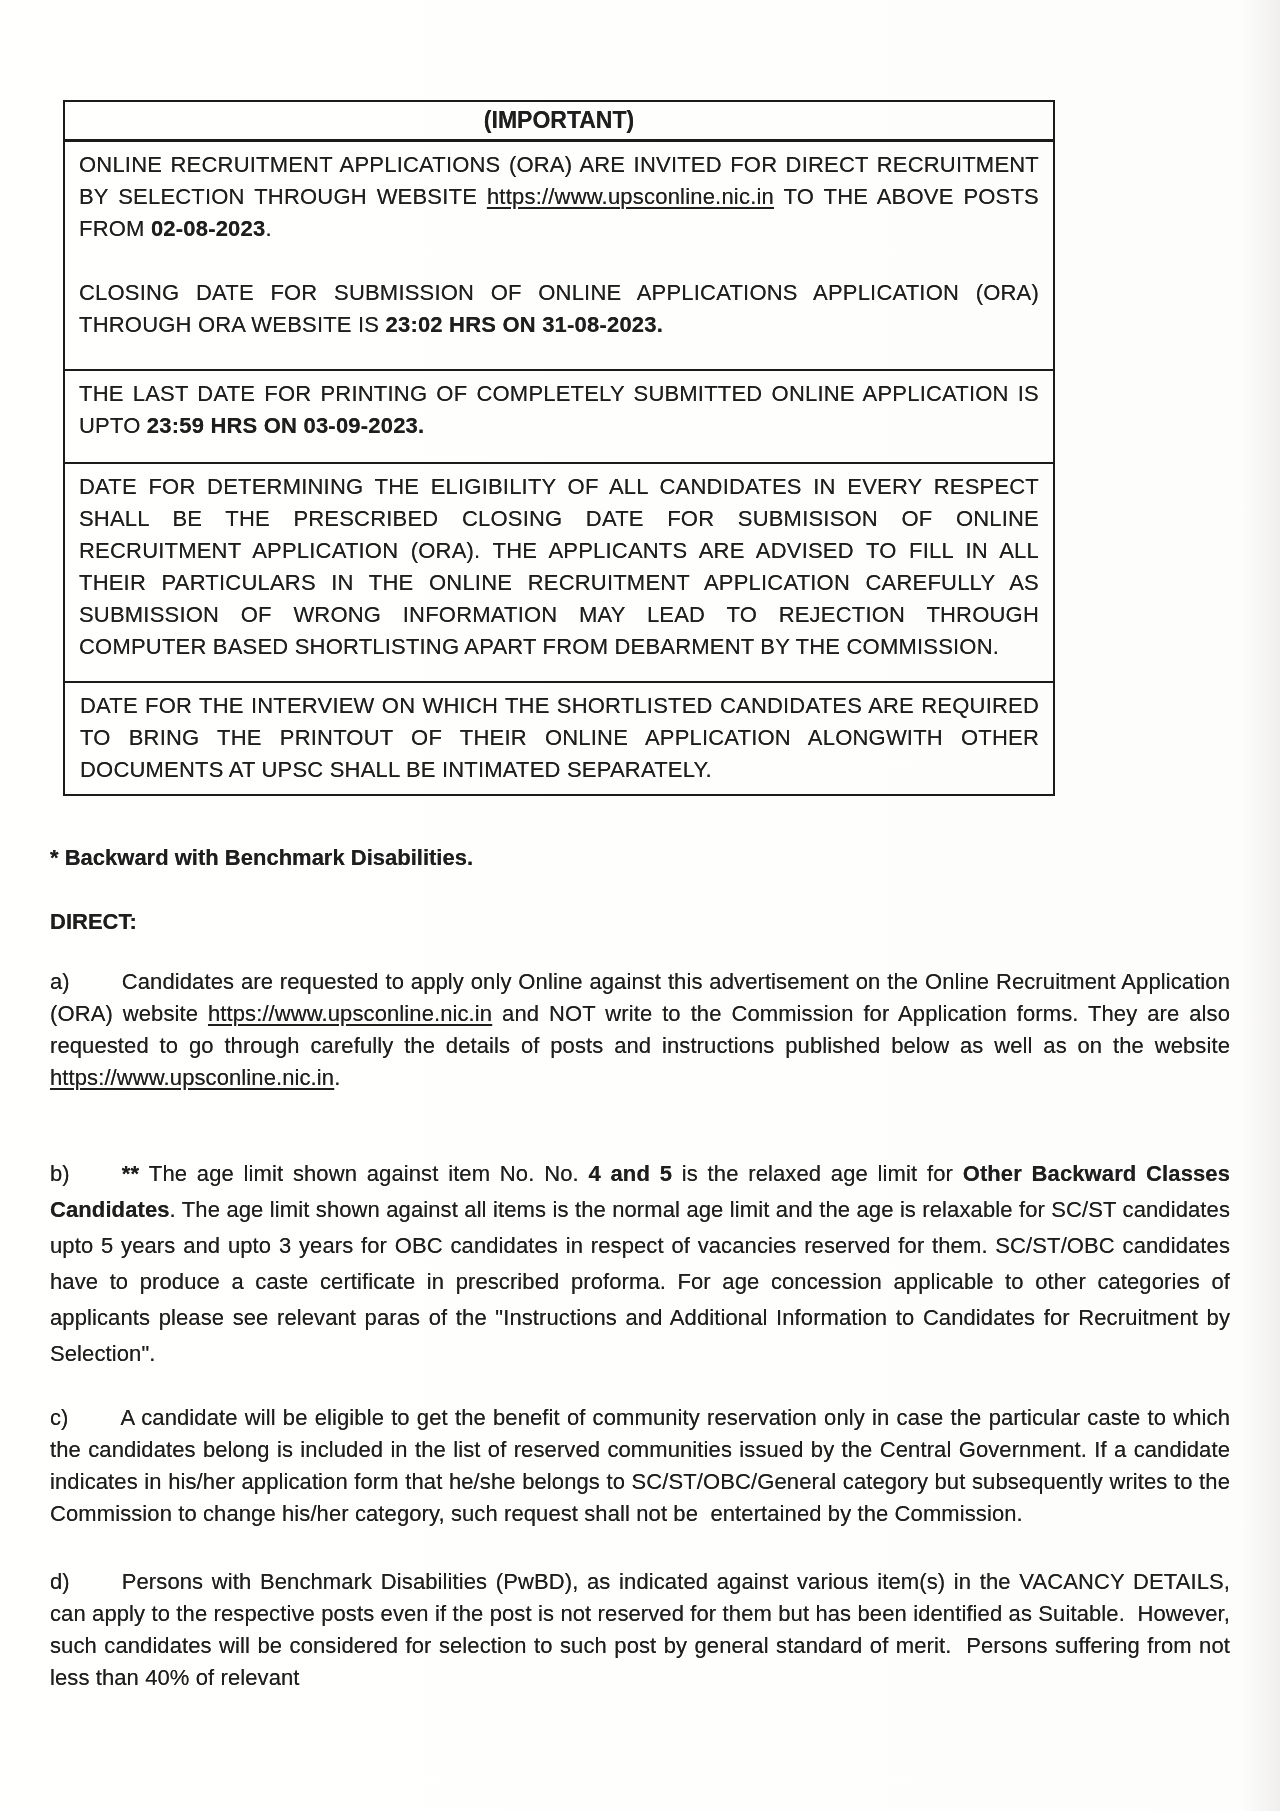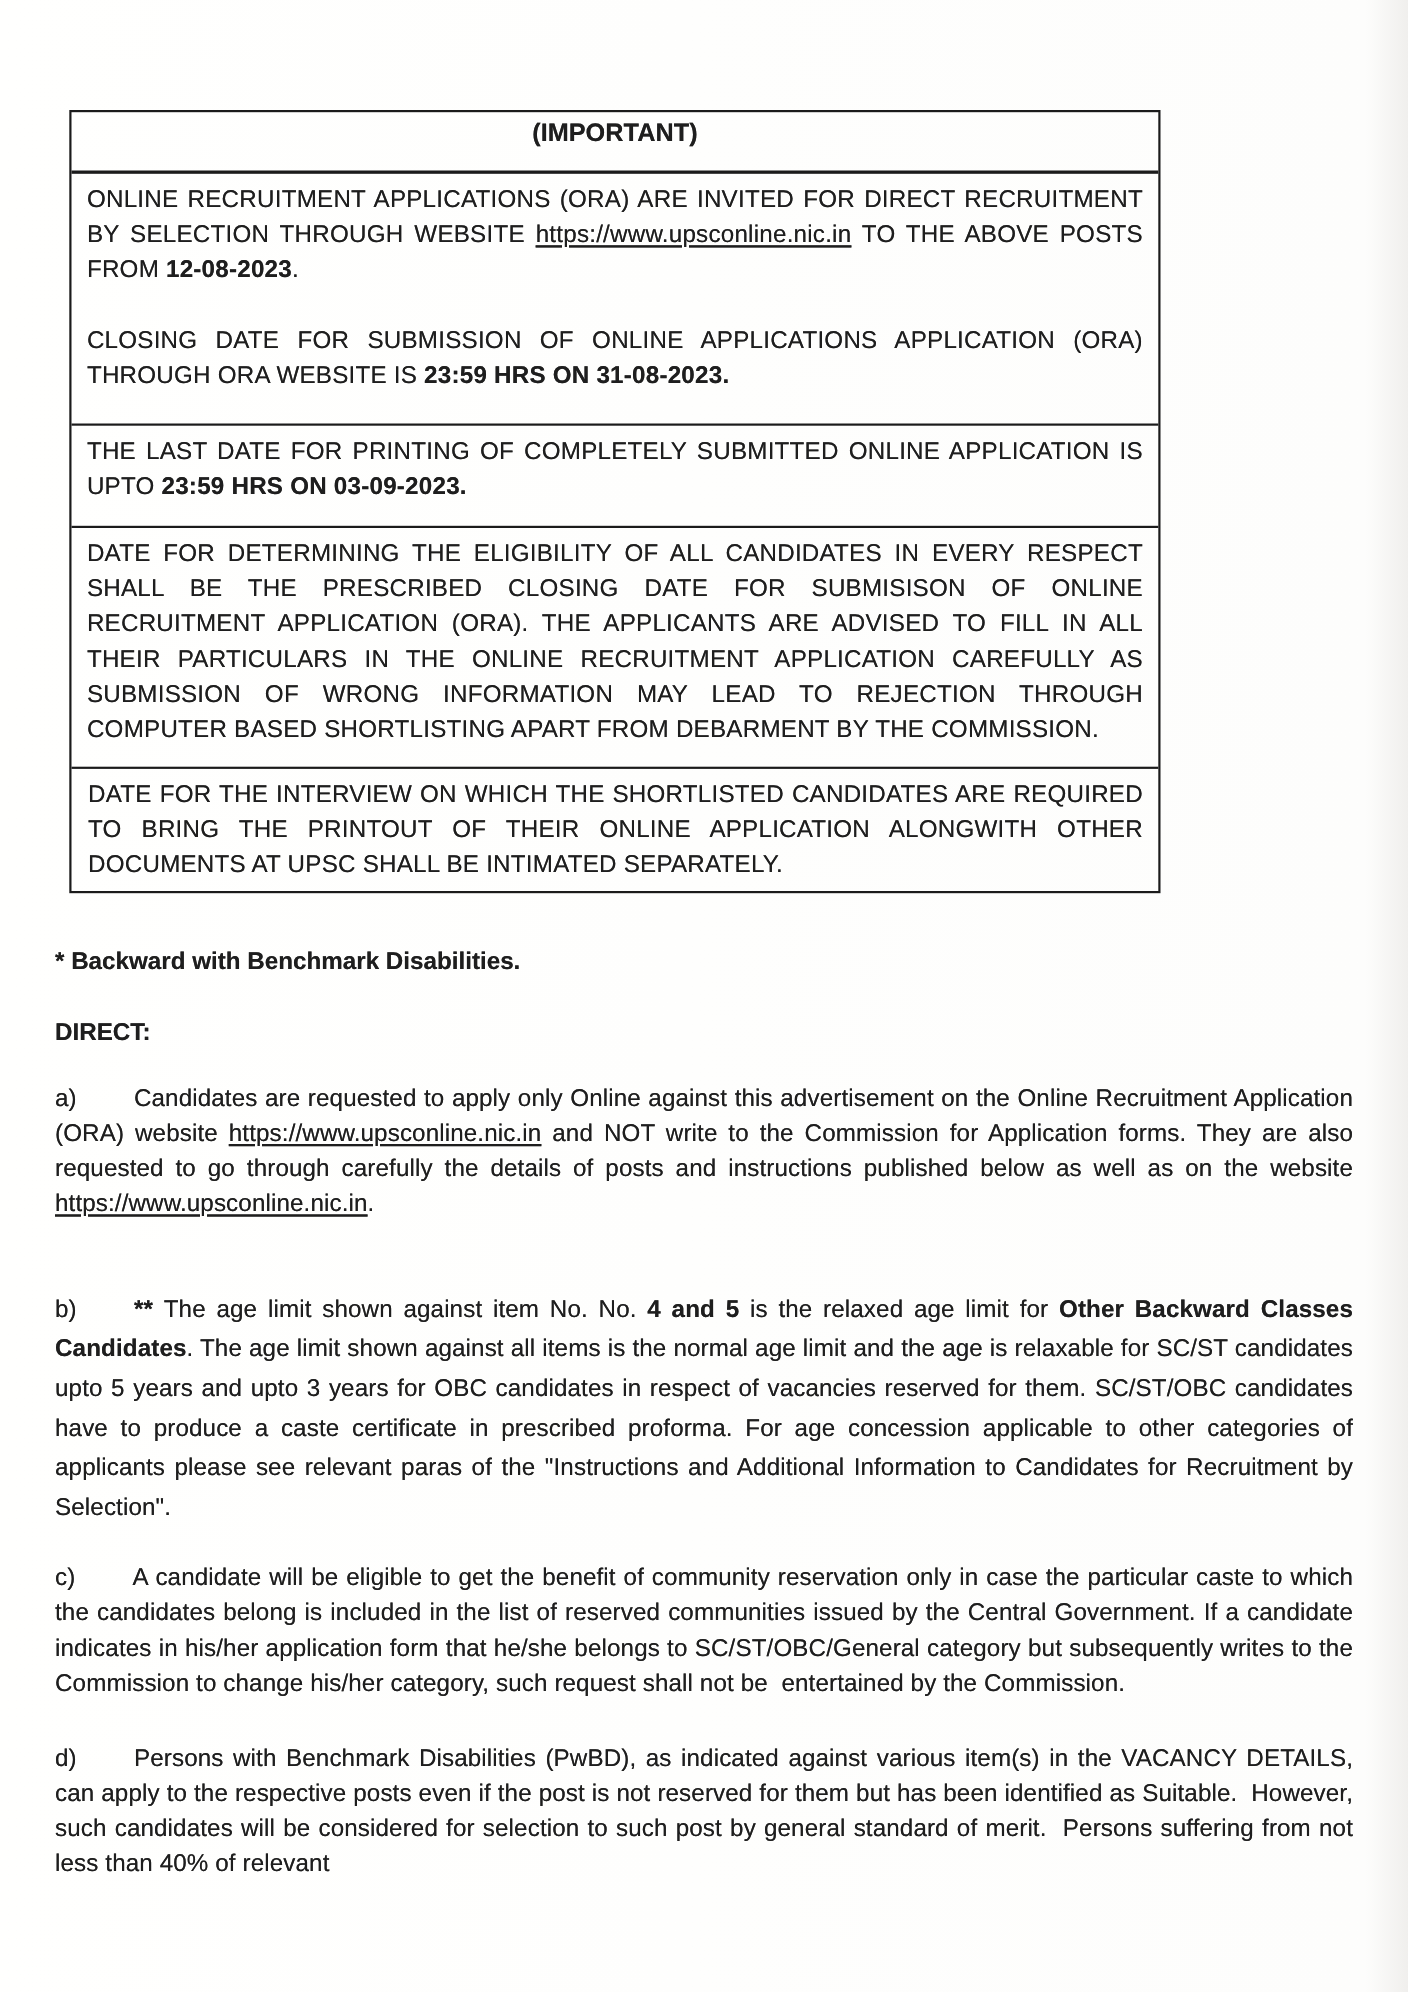--- a/index.html
+++ b/index.html
@@ -25,21 +25,21 @@
     margin-left:13px;
     width:992px;
     border:2px solid #1b1b1b;
     box-sizing:border-box;
   }
   .t-header{
     text-align:center;
     font-weight:700;
     font-size:23px;
     line-height:30px;
-    padding:3px 0 20px 0;
+    padding:3px 0 4px 0;
     border-bottom:3px solid #1b1b1b;
   }
   .t-row{
     padding:7px 14px 10px 14px;
     border-bottom:2px solid #1b1b1b;
   }
   .t-row:last-child{border-bottom:none;}
   .t-row.row1{padding-bottom:28px;}
   .t-row.row2{padding-bottom:20px;}
   .t-row.row3{padding-bottom:18px;}
@@ -82,22 +82,22 @@
 </style>
 </head>
 <body>
 
 <div class="page scan-text">
 
   <div class="notice-table">
     <div class="t-header">(IMPORTANT)</div>
 
     <div class="t-row row1">
-      <p class="cell-p first"><span>ONLINE RECRUITMENT APPLICATIONS (ORA) ARE INVITED FOR DIRECT RECRUITMENT BY SELECTION THROUGH WEBSITE </span><span class="u">https://www.upsconline.nic.in</span><span> TO THE ABOVE POSTS FROM </span><span class="b">12-08-2023</span><span>.</span></p>
-      <p class="cell-p"><span>CLOSING DATE FOR SUBMISSION OF ONLINE APPLICATIONS APPLICATION (ORA) THROUGH ORA WEBSITE IS </span><span class="b">23:59 HRS ON 31-08-2023.</span></p>
+      <p class="cell-p first"><span>ONLINE RECRUITMENT APPLICATIONS (ORA) ARE INVITED FOR DIRECT RECRUITMENT BY SELECTION THROUGH WEBSITE </span><span class="u">https://www.upsconline.nic.in</span><span> TO THE ABOVE POSTS FROM </span><span class="b">02-08-2023</span><span>.</span></p>
+      <p class="cell-p"><span>CLOSING DATE FOR SUBMISSION OF ONLINE APPLICATIONS APPLICATION (ORA) THROUGH ORA WEBSITE IS </span><span class="b">23:02 HRS ON 31-08-2023.</span></p>
     </div>
 
     <div class="t-row row2">
       <p class="cell-p"><span>THE LAST DATE FOR PRINTING OF COMPLETELY SUBMITTED ONLINE APPLICATION IS UPTO </span><span class="b">23:59 HRS ON 03-09-2023.</span></p>
     </div>
 
     <div class="t-row row3">
       <p class="cell-p"><span>DATE FOR DETERMINING THE ELIGIBILITY OF ALL CANDIDATES IN EVERY RESPECT SHALL BE THE PRESCRIBED CLOSING DATE FOR SUBMISISON OF ONLINE RECRUITMENT APPLICATION (ORA). THE APPLICANTS ARE ADVISED TO FILL IN ALL THEIR PARTICULARS IN THE ONLINE RECRUITMENT APPLICATION CAREFULLY AS SUBMISSION OF WRONG INFORMATION MAY LEAD TO REJECTION THROUGH COMPUTER BASED SHORTLISTING APART FROM DEBARMENT BY THE COMMISSION.</span></p>
     </div>
 

